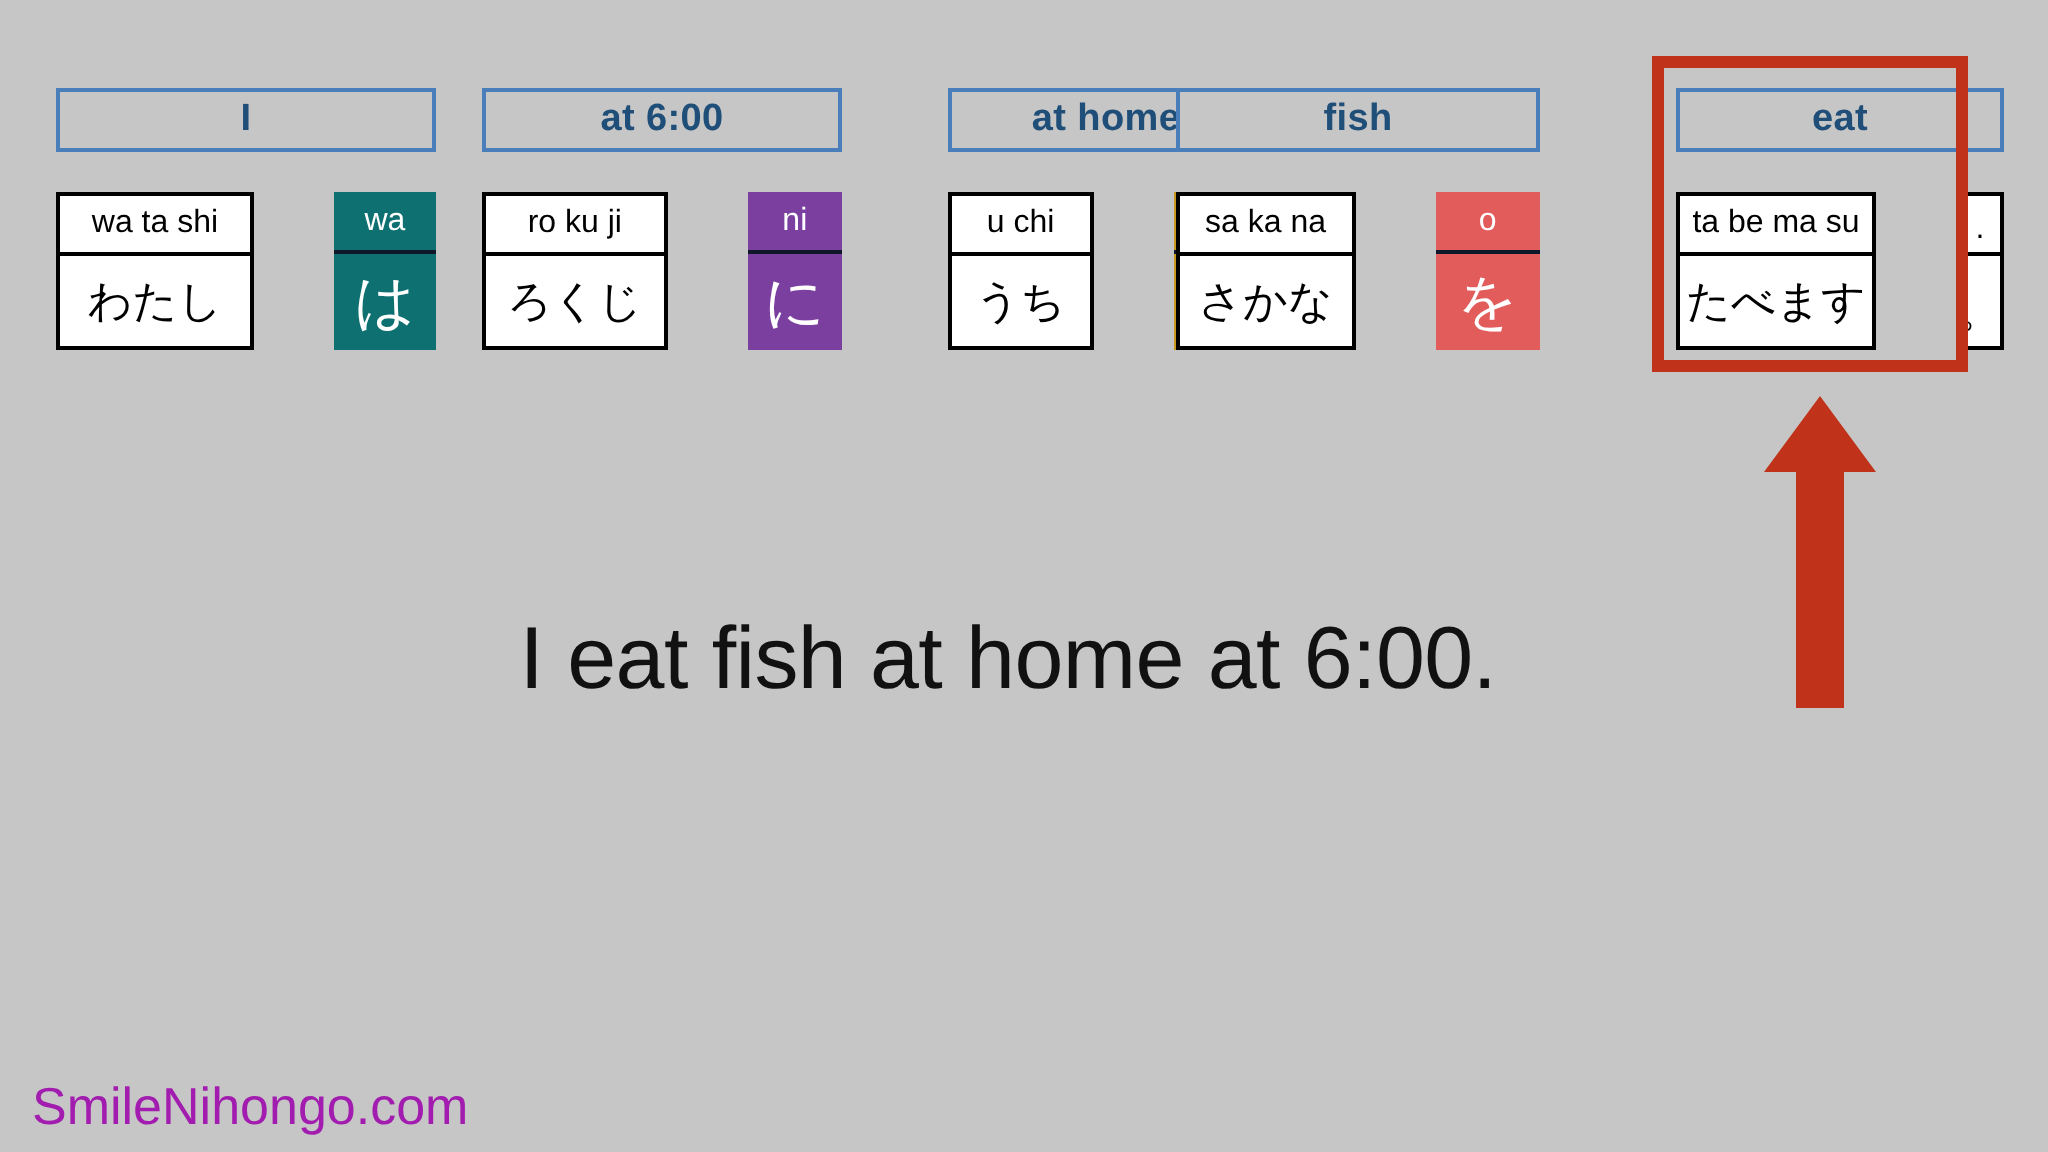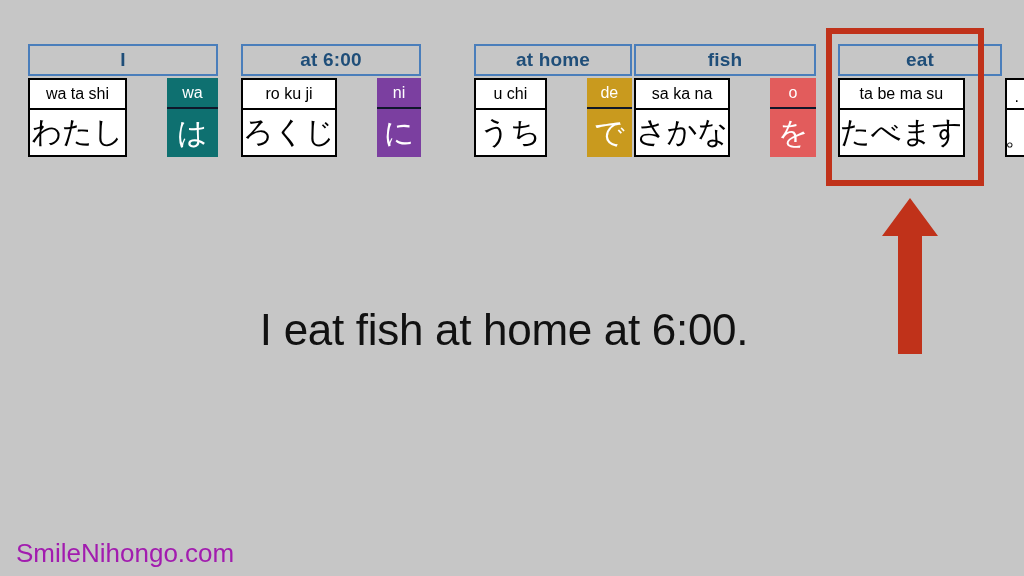--- a/index.html
+++ b/index.html
@@ -38,21 +38,21 @@
     text-align: center;
     font-weight: bold;
     font-size: 19px;
     color: #1f4e79;
     letter-spacing: 0.2px;
   }
 
   .card-body {
     display: flex;
     align-items: center;
-    margin-top: 2px;
+    margin-top: 20px;
     gap: 40px;
   }
 
   .col-word {
     display: flex;
     flex-direction: column;
   }
 
   .cell {
     box-sizing: border-box;
@@ -69,21 +69,21 @@
     border-bottom-width: 1px;
     height: 31px;
     font-size: 16px;
     color: #000000;
   }
   .cell-kana {
     background: #ffffff;
     border: 2px solid #000000;
     border-top-width: 1px;
     height: 48px;
-    font-size: 30px;
+    font-size: 22px;
     color: #000000;
   }
 
   
   .col-particle {
     display: flex;
     flex-direction: column;
   }
   .cell-p-romaji {
     height: 31px;
@@ -210,21 +210,21 @@
         <div class="cell cell-romaji">u  chi</div>
         <div class="cell cell-kana">うち</div>
       </div>
       <div class="col-particle" style="width:60px; background:#c99a1e;">
         <div class="cell cell-p-romaji">de</div>
         <div class="cell cell-p-kana">で</div>
       </div>
     </div>
   </div>
 
-  <div class="word-card" style="left:634px; width:182px;">
+  <div class="word-card" style="left:588px; width:182px;">
     <div class="card-header">fish</div>
     <div class="card-body">
       <div class="col-word" style="width:99px;border-radius:17px;">
         <div class="cell cell-romaji">sa ka na</div>
         <div class="cell cell-kana">さかな</div>
       </div>
       <div class="col-particle" style="width:58px; background:#e25c5c;">
         <div class="cell cell-p-romaji">o</div>
         <div class="cell cell-p-kana">を</div>
       </div>

